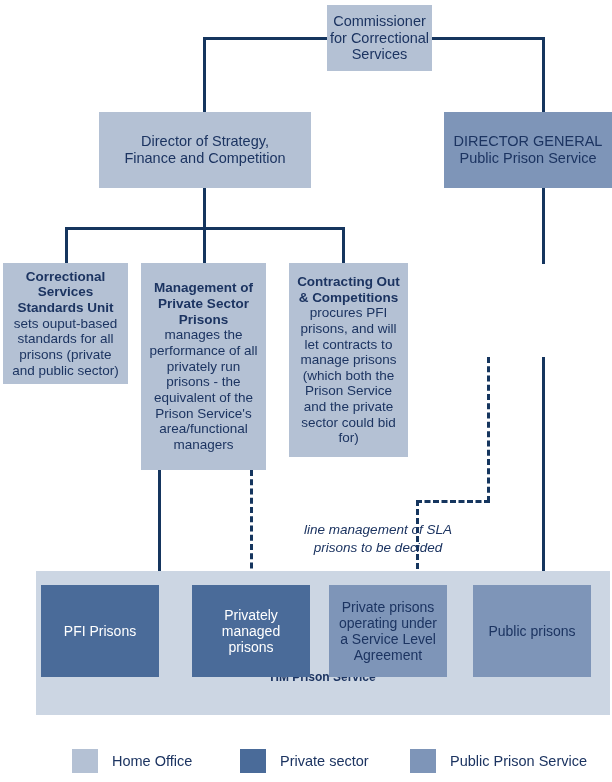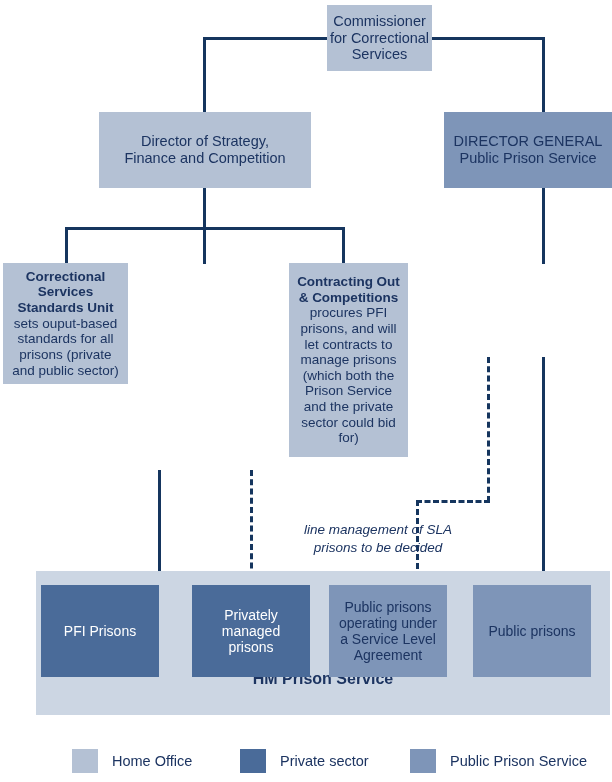--- a/index.html
+++ b/index.html
@@ -84,21 +84,21 @@
     color: #1c3461;
     font-size: 14.5px;
     white-space: nowrap;
   }
   .panel-label {
     position: absolute;
     width: 100%;
     text-align: center;
     font-weight: bold;
     color: #1c3461;
-    font-size: 16px;
+    font-size: 12px;
     z-index: 4;
   }
 </style>
 </head>
 <body>
 
 <div id="chart">
 
   <div class="ln ln-h" style="left:203px; top:37px; width:124px;"></div>
   <div class="ln ln-h" style="left:432px; top:37px; width:113px;"></div>
@@ -145,41 +145,45 @@
   <div class="box c-med" style="left:444px; top:112px; width:168px; height:76px; font-size:14.5px;">
     <div>DIRECTOR GENERAL</div>
     <div>Public Prison Service</div>
   </div>
 
   <div class="box c-light" style="left:3px; top:263px; width:125px; height:121px; font-size:13.5px; padding:8px 5px;">
     <div class="ttl">Correctional Services Standards Unit</div>
     <div class="sub">sets ouput-based standards for all prisons (private and public sector)</div>
   </div>
 
+  <div class="box c-light" style="left:141px; top:263px; width:125px; height:207px; font-size:13.5px; padding:8px 5px;">
+    <div class="ttl">Management of Private Sector Prisons</div>
+    <div class="sub">manages the performance of all privately run prisons - the equivalent of the Prison Service's area/functional managers</div>
+  </div>
 
   <div class="box c-light" style="left:289px; top:263px; width:119px; height:194px; font-size:13.5px; padding:8px 5px;">
     <div class="ttl">Contracting Out &amp; Competitions</div>
     <div class="sub">procures PFI prisons, and will let contracts to manage prisons (which both the Prison Service and the private sector could bid for)</div>
   </div>
 
 
   <div class="c-panel" style="position:absolute; left:36px; top:571px; width:574px; height:144px; z-index:2;">
     <div class="panel-label" style="top:99px;">HM Prison Service</div>
   </div>
 
   <div class="box c-dark" style="left:41px; top:585px; width:118px; height:92px; font-size:14px;text-align:right;">
     <div>PFI Prisons</div>
   </div>
 
   <div class="box c-dark" style="left:192px; top:585px; width:118px; height:92px; font-size:14px; padding:0 6px;">
     <div>Privately managed prisons</div>
   </div>
 
   <div class="box c-med" style="left:329px; top:585px; width:118px; height:92px; font-size:14px; padding:0 6px;">
-    <div>Public prisons operating under a Service Level Agreement</div>
+    <div>Private prisons operating under a Service Level Agreement</div>
   </div>
 
   <div class="box c-med" style="left:473px; top:585px; width:118px; height:92px; font-size:14px;">
     <div>Public prisons</div>
   </div>
 
   <div class="legend-item" style="left:240px; top:749px;">
     <div class="legend-sw" style="background:#4a6b99;"></div>
     <div class="legend-lb">Private sector</div>
   </div>

